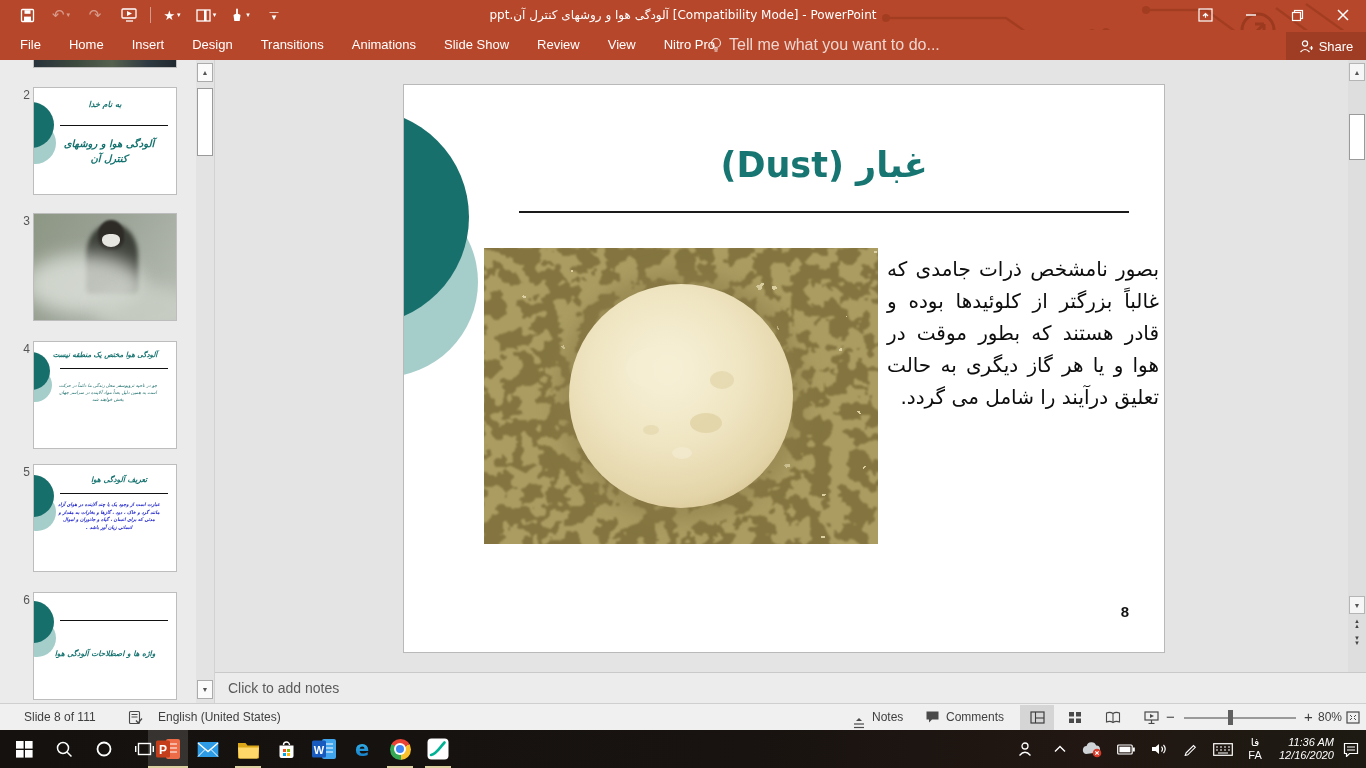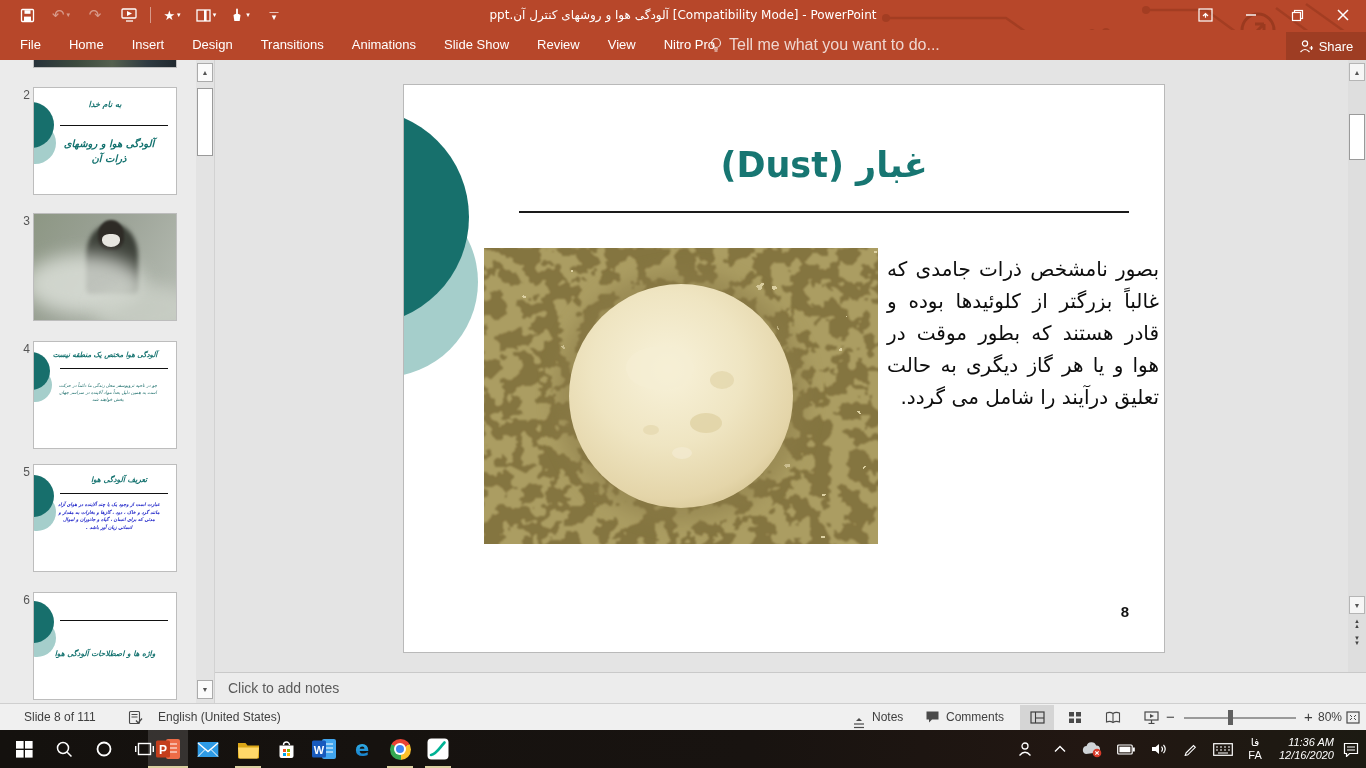--- a/index.html
+++ b/index.html
@@ -245,21 +245,21 @@
   <div class="thumbpanel">
 
     <div class="abs" style="left:33px; top:0; width:144px; height:8px; background:linear-gradient(90deg,#27323a,#3c4a3e 30%,#55604f 55%,#2e3a41 80%,#20292f); border:1px solid #bdbdbd; border-top:none;"></div>
 
     <div class="t-num" style="top:28px;">2</div>
     <div class="thumb" style="top:27px;">
       <div class="tc-light" style="left:-20px; top:34px; width:42px; height:42px;"></div>
       <div class="tc-dark" style="left:-26px; top:14px; width:46px; height:46px;"></div>
       <div class="t-title fa" style="top:12px; font-size:8px;">به نام خدا</div>
       <div class="t-line" style="left:26px; top:37px; width:108px;"></div>
-      <div class="t-title fa" style="top:48px; left:20px; width:110px; font-size:10px; line-height:15px;">آلودگی هوا و روشهای ذرات آن</div>
+      <div class="t-title fa" style="top:48px; left:20px; width:110px; font-size:10px; line-height:15px;">آلودگی هوا و روشهای کنترل آن</div>
     </div>
 
     <div class="t-num" style="top:154px;">3</div>
     <div class="thumb" style="top:153px;">
       <div class="photo3">
         <div class="p3-fig"></div>
           <div class="p3-head"></div>
           <div class="p3-mask"></div>
         <div class="p3-smoke1"></div>
           <div class="p3-smoke2"></div>

